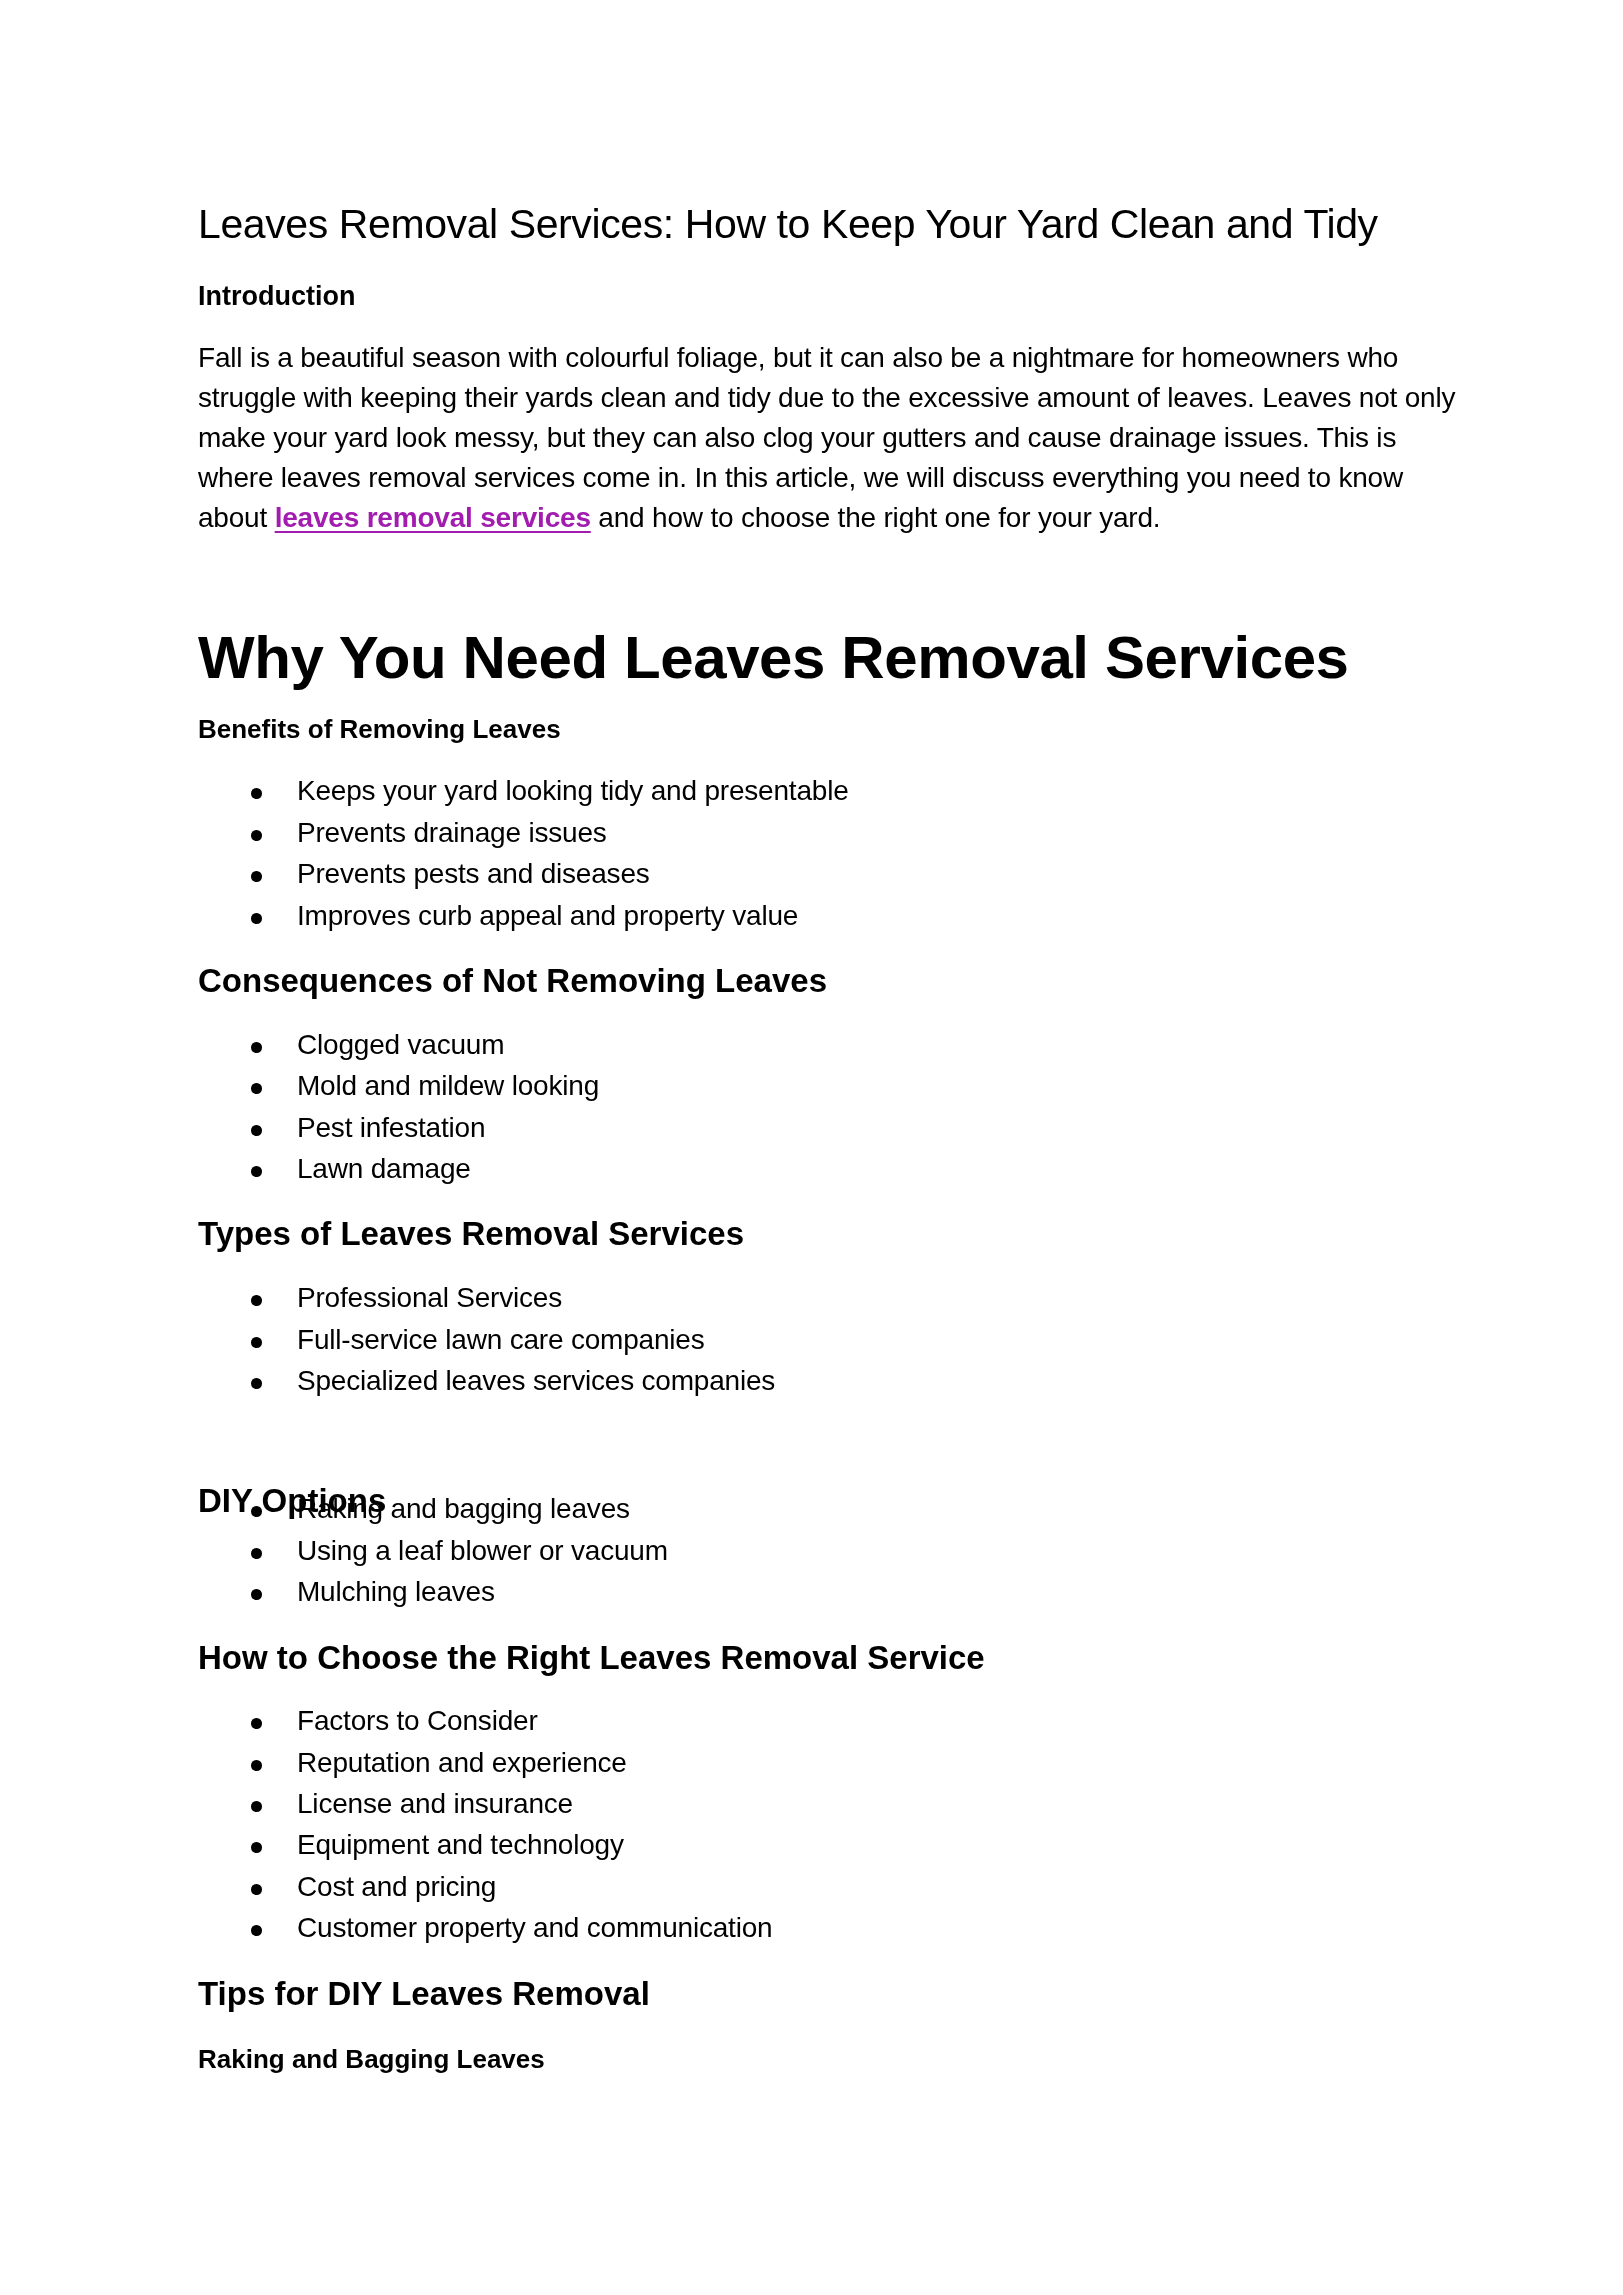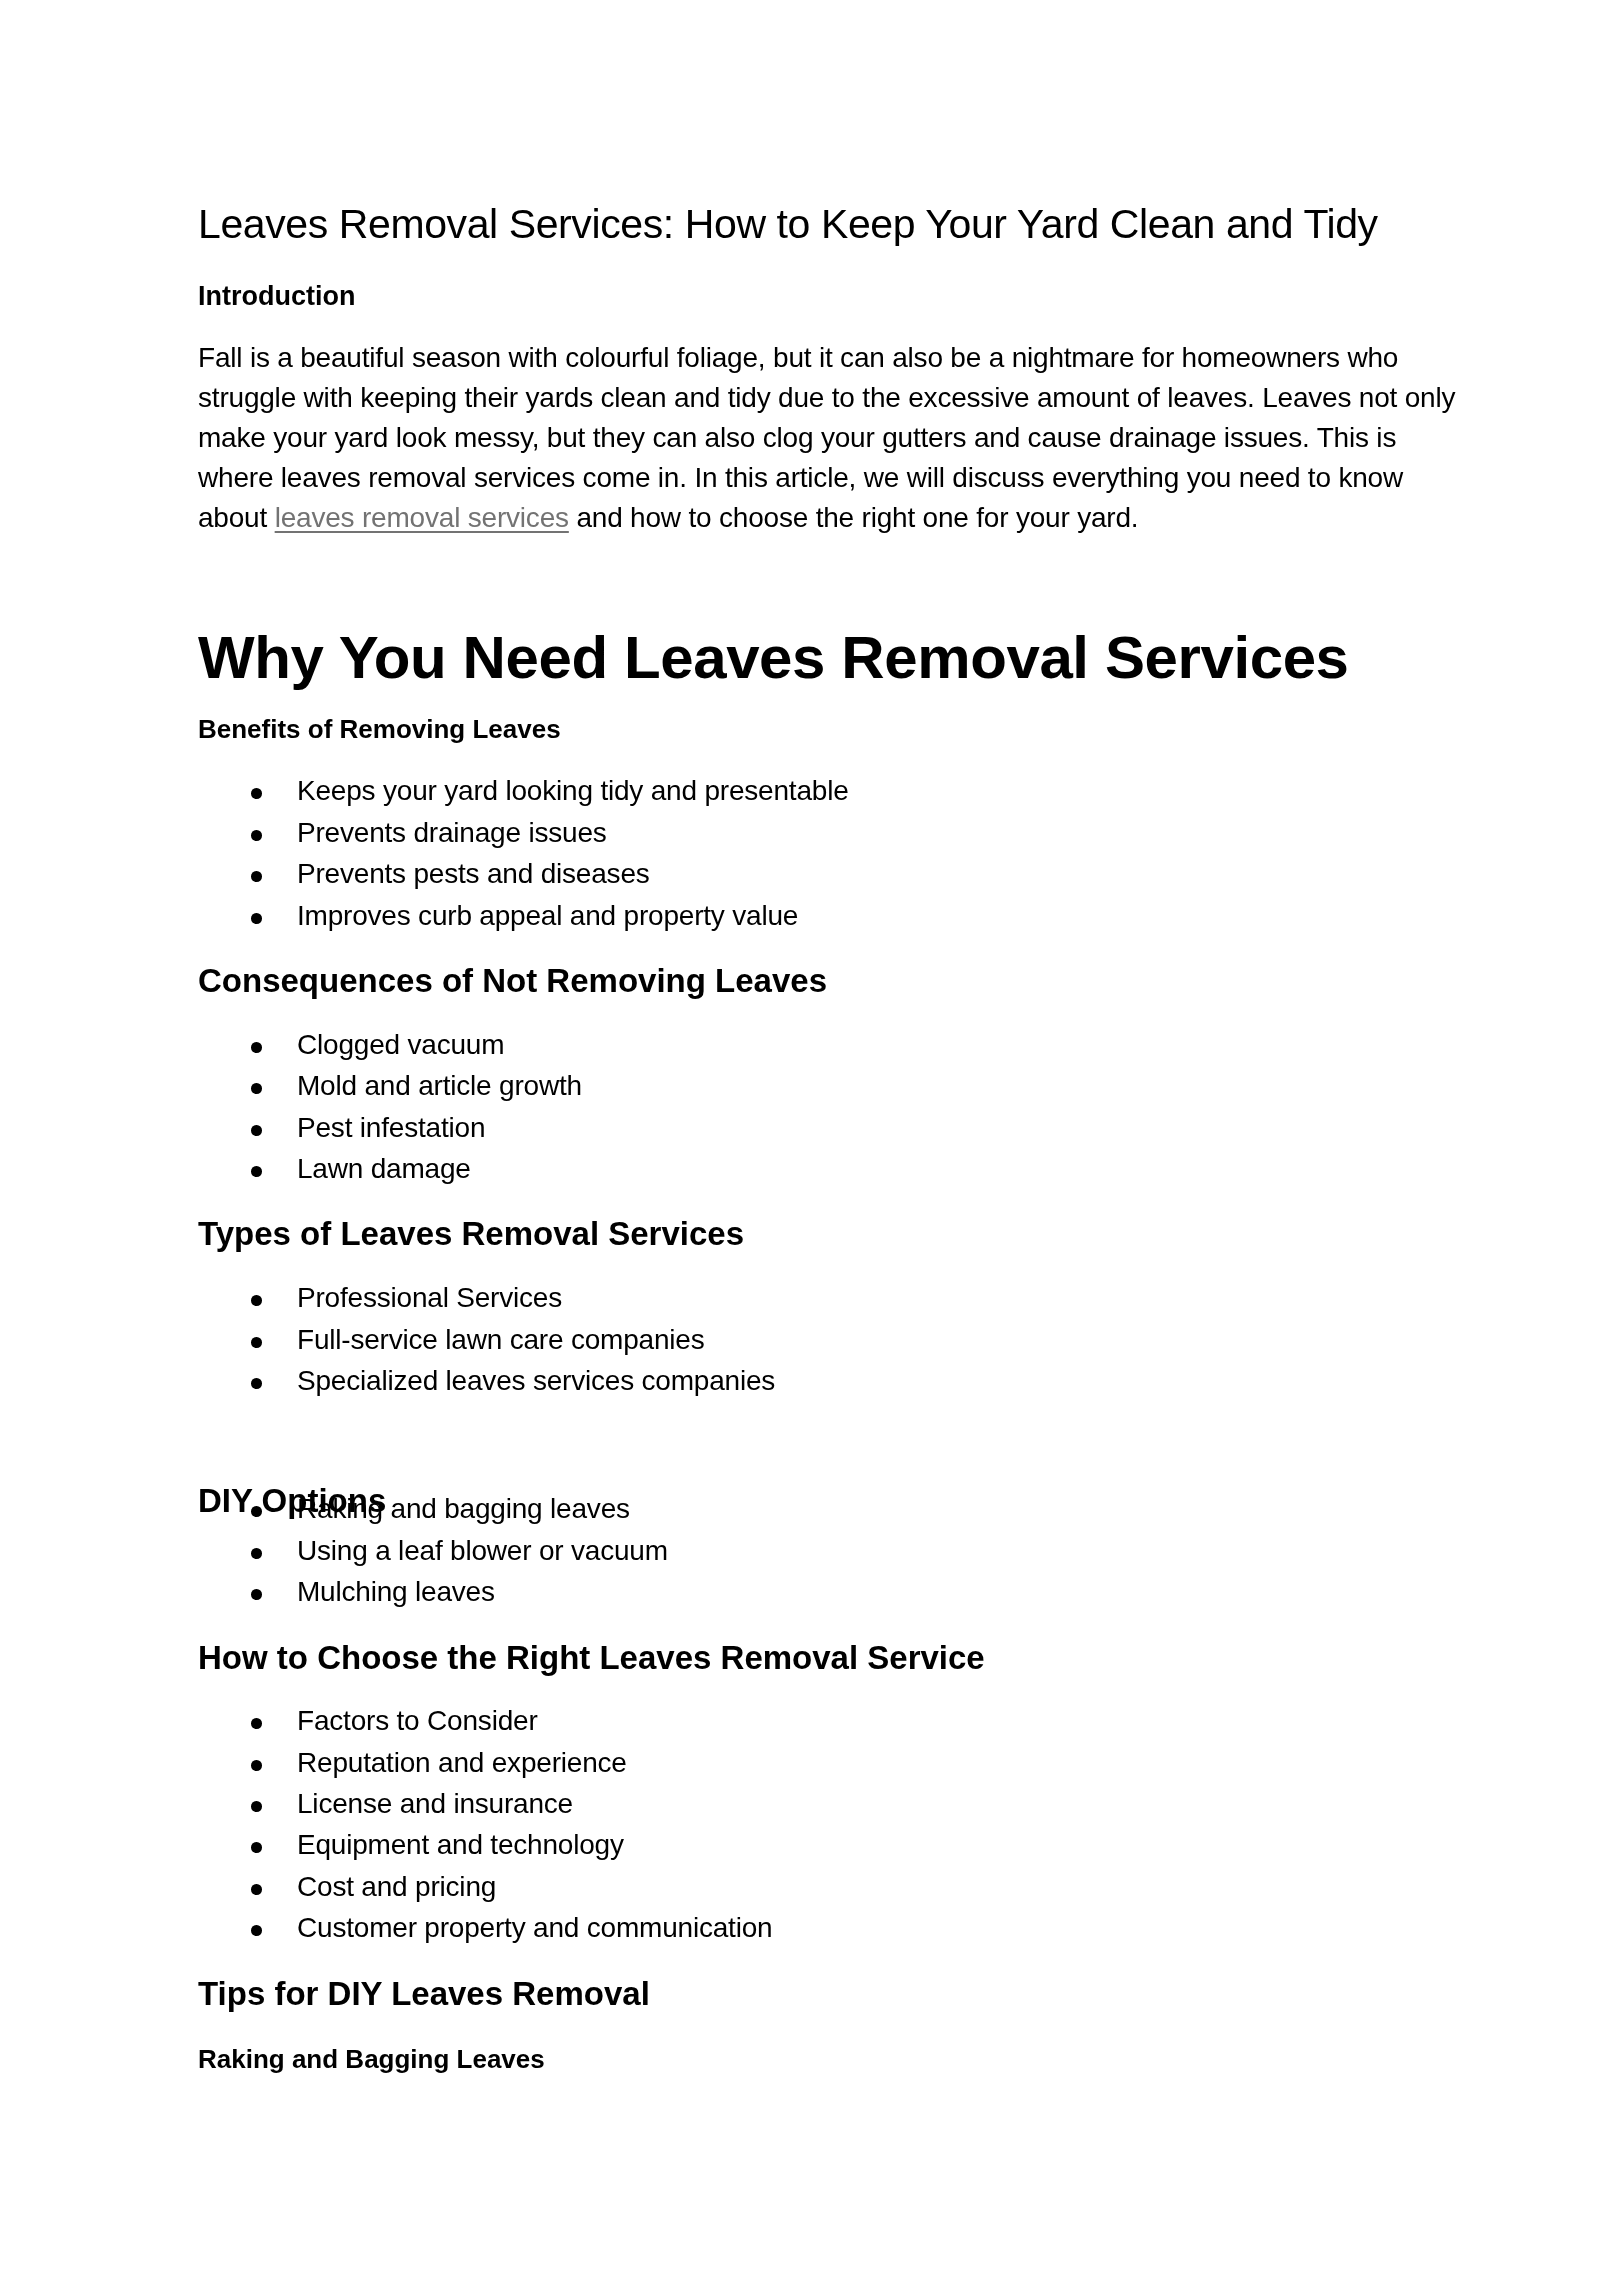--- a/index.html
+++ b/index.html
@@ -2,21 +2,21 @@
 <html style="font-size:12.3px"><head>
 <meta charset="utf-8">
 <style>
   html, body { margin:0; padding:0; background:#ffffff; }
   body { width:1624px; height:2295px; position:relative; overflow:hidden;
          font-family:"Liberation Sans", sans-serif; color:#000; }
   .abs { position:absolute; white-space:nowrap; }
   .title { left:198px; top:201px; font-size:41px; font-weight:normal; letter-spacing:-0.4px; }
   .h-intro { left:198px; top:281px; font-size:27px; font-weight:bold; }
   .para { left:198px; top:338px; width:1259px; font-size:28px; line-height:40px; white-space:normal; letter-spacing:-0.2px; }
-  .para a { color:#737373; font-weight:normal; text-decoration:underline; text-decoration-thickness:2.3px; text-underline-offset:3.8px; }
+  .para a { color:#a21caf; font-weight:bold; text-decoration:underline; text-decoration-thickness:2.3px; text-underline-offset:3.8px; }
   .h1 { left:198px; top:623px; font-size:60px; font-weight:bold; letter-spacing:-0.4px; }
   .h3 { font-size:26px; font-weight:bold; left:198px; }
   .h2 { font-size:33px; font-weight:bold; left:198px; }
   .li { left:0; font-size:28px; letter-spacing:-0.2px; }
   .li .dot { position:absolute; left:251px; top:50%; width:10.7px; height:10.7px; margin-top:-3.8px; border-radius:50%; background:#000; }
   .li .txt { position:absolute; left:297px; top:0; }
 </style>
 </head>
 <body>
 
@@ -44,21 +44,21 @@
     <span class="txt">Improves curb appeal and property value</span>
   </div>
 
 <div class="abs h2" style="top:962px;">Consequences of Not Removing Leaves</div>
 <div class="abs li" style="top:1029px;height:34px;">
     <span class="dot"></span>
     <span class="txt">Clogged vacuum</span>
   </div>
 <div class="abs li" style="top:1070px;height:34px;">
     <span class="dot"></span>
-    <span class="txt">Mold and article growth</span>
+    <span class="txt">Mold and mildew looking</span>
   </div>
 <div class="abs li" style="top:1112px;height:34px;">
     <span class="dot"></span>
     <span class="txt">Pest infestation</span>
   </div>
 <div class="abs li" style="top:1153px;height:34px;">
     <span class="dot"></span>
     <span class="txt">Lawn damage</span>
   </div>
 

